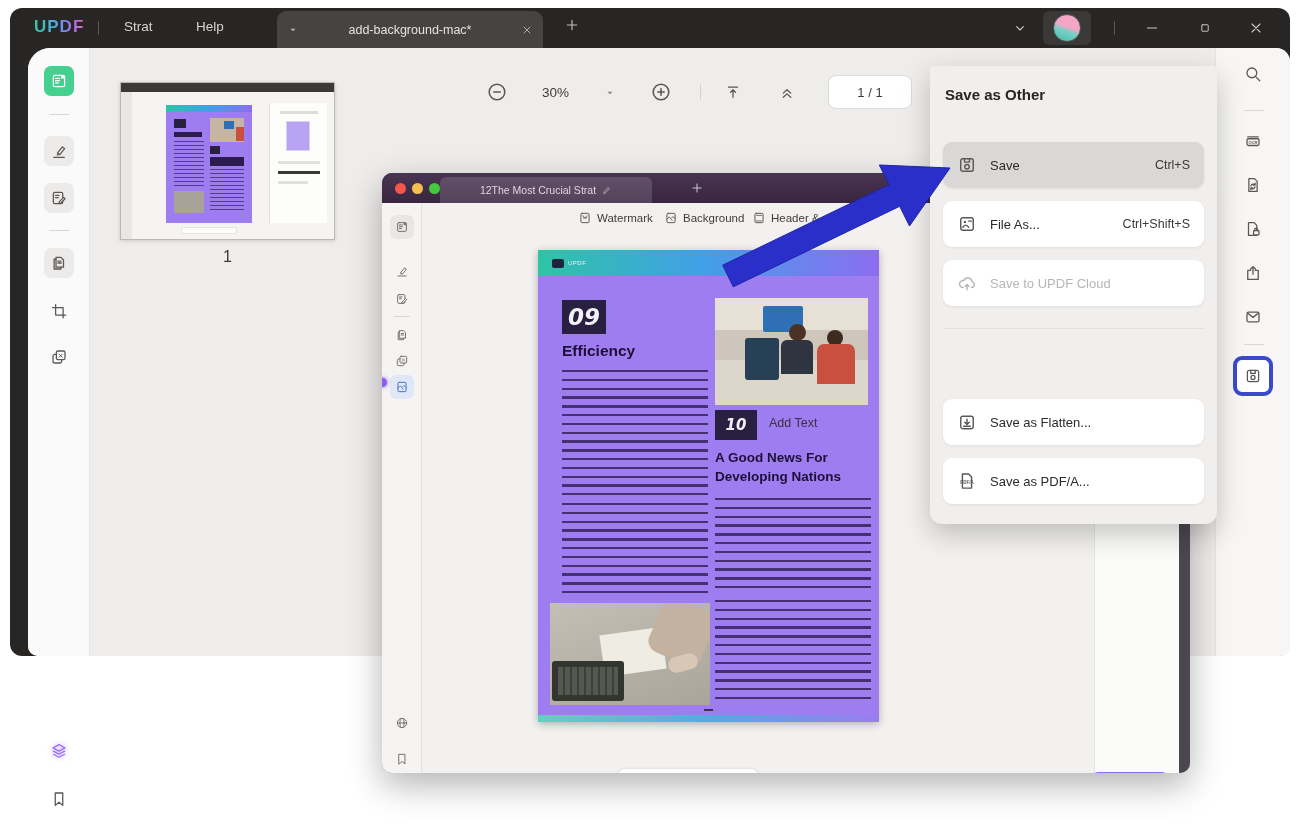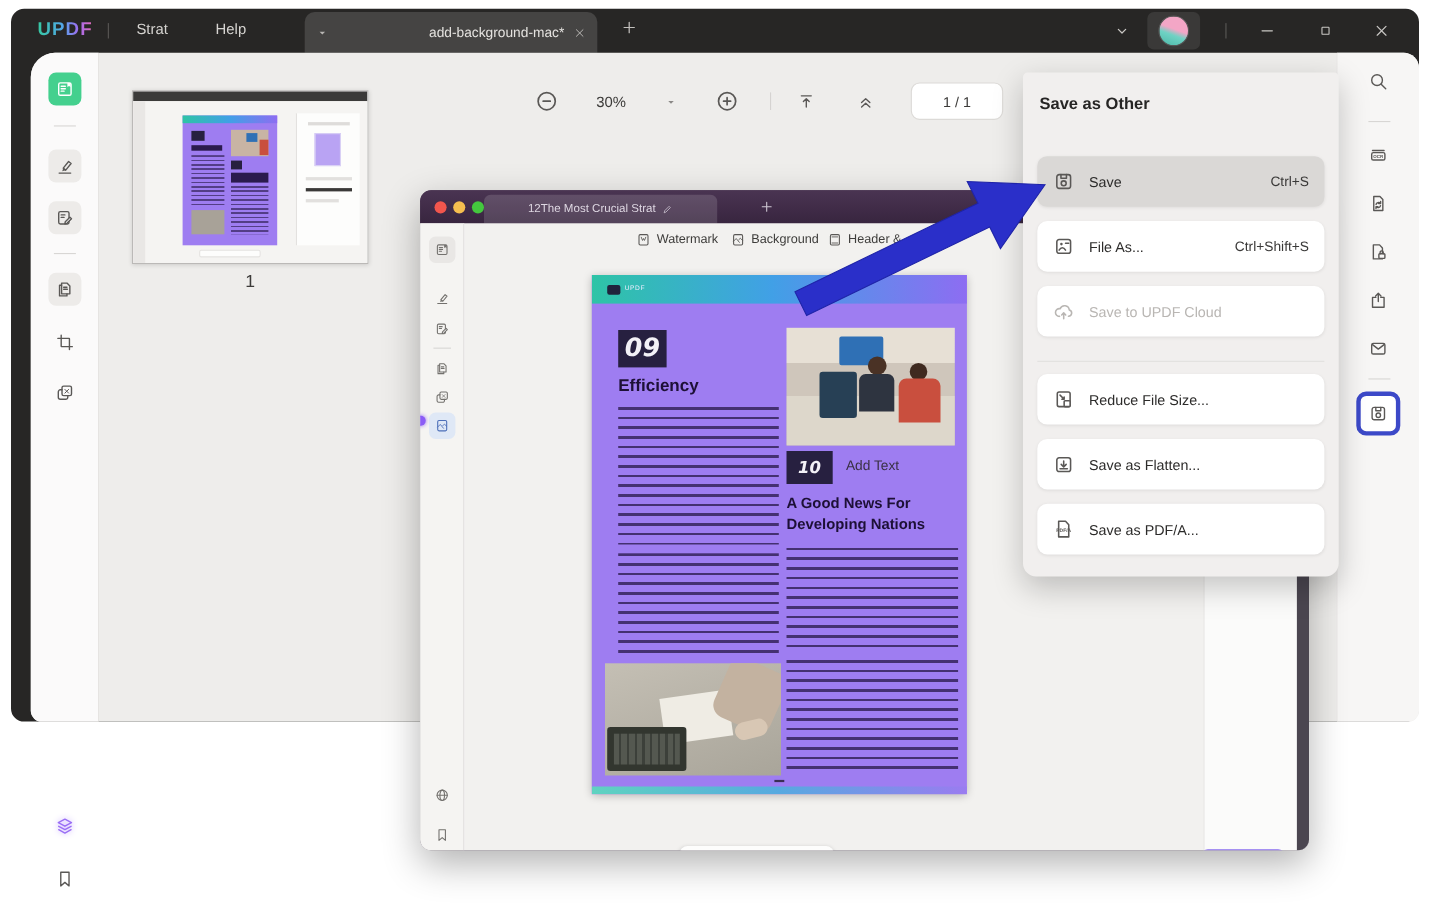--- a/index.html
+++ b/index.html
@@ -14,21 +14,21 @@
   .i14{width:14px;height:14px}.i12{width:12px;height:12px}.i10{width:10px;height:10px}
 
   
   .app { position:absolute; left:10px; top:8px; right:10px; bottom:6px; background:#272625; border-radius:12px; }
   .titlebar { position:absolute; left:0; top:0; right:0; height:40px; color:#dddbd8; }
   .logo { position:absolute; left:24px; top:9px; font-size:17px; font-weight:bold; letter-spacing:1px;
           background:linear-gradient(90deg,#35c9a0,#52a7e8 45%,#a06cf0 75%,#e56bb8); -webkit-background-clip:text; background-clip:text; color:transparent; }
   .tb-divider { position:absolute; width:1px; height:14px; background:#5a5856; top:13px; }
   .menu-item { position:absolute; top:11px; font-size:13.5px; color:#d6d4d1; cursor:default; }
   .doc-tab { position:absolute; left:267px; top:3px; width:266px; height:37px; background:#454443; border-radius:9px 9px 0 0; display:flex; align-items:center; padding:0 10px; gap:8px; }
-  .doc-tab .title { font-size:12.5px; color:#e4e2df; white-space:nowrap; flex:1 1 auto; text-align:right; }
+  .doc-tab .title { font-size:12.5px; color:#e4e2df; white-space:nowrap; flex:1 1 auto; text-align:center; }
   .newtab { position:absolute; left:554px; top:9px; }
   .win-ctl { position:absolute; top:9px; color:#c9c7c4; }
   .avatar-wrap { position:absolute; left:1033px; top:3px; width:48px; height:34px; background:#3a3938; border-radius:6px; display:flex; align-items:center; justify-content:center; }
   .avatar { width:28px; height:28px; border-radius:50%; background:linear-gradient(200deg,#f3a6c6 0%,#f3a6c6 45%,#6fd2c4 62%,#4db8a8 100%); border:1px solid #555; }
 
   
   .sheet { position:absolute; left:18px; top:40px; right:0; bottom:0; background:#eeedeb; border-radius:22px 14px 10px 10px; }
   .left-rail { position:absolute; left:0; top:0; bottom:0; width:62px; background:#fbfafa; border-right:1px solid #e6e4e2; border-radius:22px 0 0 10px; }
   .rail-tile { position:absolute; width:30px; height:30px; left:16px; border-radius:7px; background:#edebe9; display:flex; align-items:center; justify-content:center; }
   .rail-tile.plain { background:transparent; }
@@ -560,30 +560,20 @@
             <svg viewBox="0 0 24 24" fill="none" stroke="currentColor" stroke-width="1.7" stroke-linecap="round" stroke-linejoin="round">
               <path d="M7.5 17.5a4.2 4.2 0 1 1 .6-8.3 5.2 5.2 0 0 1 10 1.4 3.4 3.4 0 0 1-.9 6.7"></path>
               <path d="M12 20v-6M9.8 16l2.2-2.3L14.2 16"></path>
             </svg>
           </span>
         <span class="lbl">Save to UPDF Cloud</span>
       </div>
 
       <div class="sp-div" style="top:262px"></div>
 
-      <div class="sp-row" style="top:274px">
-        <span class="i">
-            <svg viewBox="0 0 24 24" fill="none" stroke="currentColor" stroke-width="1.7" stroke-linecap="round" stroke-linejoin="round">
-              <rect x="5" y="4" width="14" height="16" rx="2"></rect>
-              <path d="M8 7.5l4.5 4.5M12.5 9.5V12H10"></path>
-              <rect x="12.5" y="13.5" width="6.5" height="6.5" rx="1" fill="#fff"></rect>
-            </svg>
-          </span>
-        <span class="lbl">Reduce File Size...</span>
-      </div>
 
       <div class="sp-row" style="top:333px">
         <span class="i">
             <svg viewBox="0 0 24 24" fill="none" stroke="currentColor" stroke-width="1.7" stroke-linecap="round" stroke-linejoin="round">
               <rect x="4.5" y="5" width="15" height="15" rx="2.5"></rect>
               <path d="M12 8.5v6M9.3 12.2l2.7 2.8 2.7-2.8M8 17h8"></path>
             </svg>
           </span>
         <span class="lbl">Save as Flatten...</span>
       </div>

